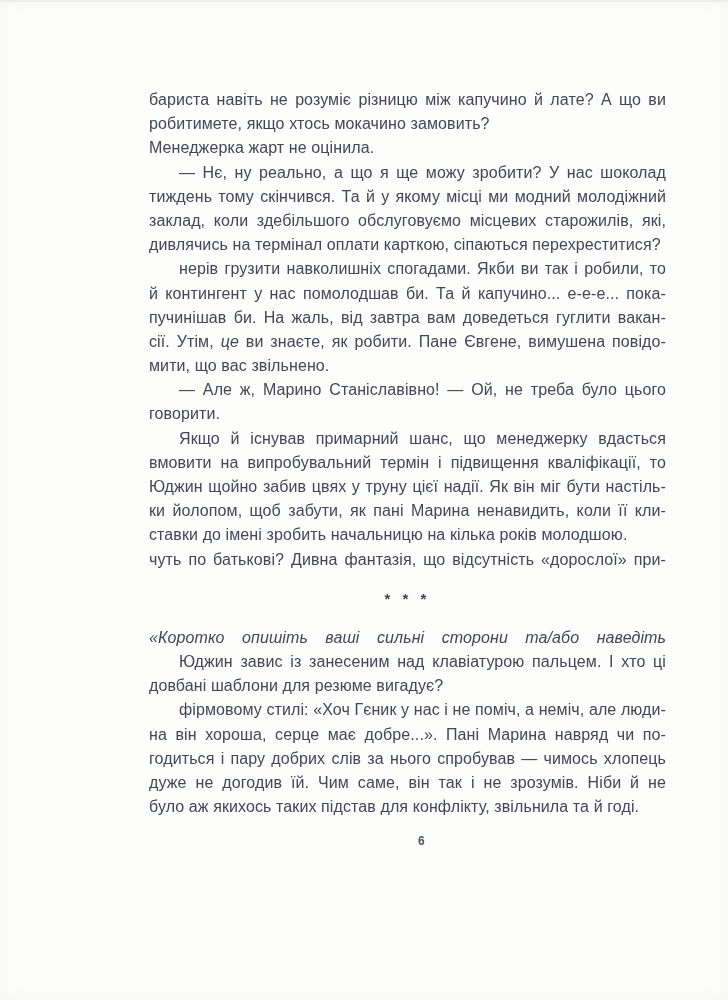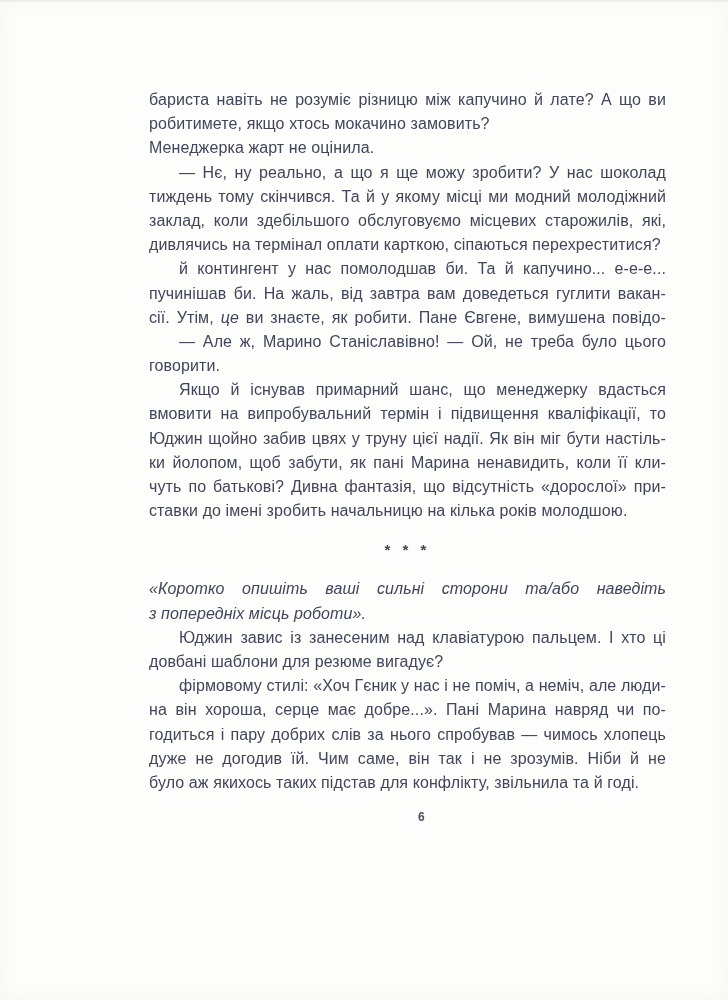--- a/index.html
+++ b/index.html
@@ -77,40 +77,41 @@
       <div class="para">
         <div class="line last"><span>Менеджерка жарт не оцінила.</span></div>
       </div>
       <div class="para indent">
         <div class="line"><span>— Нє, ну реально, а що я ще можу зробити? У нас шоколад</span></div>
         <div class="line"><span>тиждень тому скінчився. Та й у якому місці ми модний молодіжний</span></div>
         <div class="line"><span>заклад, коли здебільшого обслуговуємо місцевих старожилів, які,</span></div>
         <div class="line last"><span>дивлячись на термінал оплати карткою, сіпаються перехреститися?</span></div>
       </div>
       <div class="para indent">
+        <div class="line"><span>нерів грузити навколишніх спогадами. Якби ви так і робили, то</span></div>
         <div class="line"><span>й контингент у нас помолодшав би. Та й капучино... е-е-е... пока-</span></div>
         <div class="line"><span>пучинішав би. На жаль, від завтра вам доведеться гуглити вакан-</span></div>
         <div class="line"><span>сії. Утім, </span><em>це</em><span> ви знаєте, як робити. Пане Євгене, вимушена повідо-</span></div>
+        <div class="line last"><span>мити, що вас звільнено.</span></div>
       </div>
       <div class="para indent">
         <div class="line"><span>— Але ж, Марино Станіславівно! — Ой, не треба було цього</span></div>
         <div class="line last"><span>говорити.</span></div>
       </div>
       <div class="para indent">
         <div class="line"><span>Якщо й існував примарний шанс, що менеджерку вдасться</span></div>
         <div class="line"><span>вмовити на випробувальний термін і підвищення кваліфікації, то</span></div>
         <div class="line"><span>Юджин щойно забив цвях у труну цієї надії. Як він міг бути настіль-</span></div>
         <div class="line"><span>ки йолопом, щоб забути, як пані Марина ненавидить, коли її кли-</span></div>
+        <div class="line last"><span>ставки до імені зробить начальницю на кілька років молодшою.</span></div>
         <div class="line"><span>чуть по батькові? Дивна фантазія, що відсутність «дорослої» при-</span></div>
-        <div class="line last"><span>ставки до імені зробить начальницю на кілька років молодшою.</span></div>
       </div>
       <div class="separator">* * *</div>
       <div class="para italic">
         <div class="line"><span>«Коротко опишіть ваші сильні сторони та/або наведіть рекомендації</span></div>
-        <div class="line last"><span>з попередніх місць роботи».</span></div>
       </div>
       <div class="para indent">
         <div class="line"><span>Юджин завис із занесеним над клавіатурою пальцем. І хто ці</span></div>
         <div class="line last"><span>довбані шаблони для резюме вигадує?</span></div>
       </div>
       <div class="para indent">
         <div class="line"><span>фірмовому стилі: «Хоч Гєник у нас і не поміч, а неміч, але люди-</span></div>
         <div class="line"><span>на він хороша, серце має добре...». Пані Марина навряд чи по-</span></div>
         <div class="line"><span>годиться і пару добрих слів за нього спробував — чимось хлопець</span></div>
         <div class="line"><span>дуже не догодив їй. Чим саме, він так і не зрозумів. Ніби й не</span></div>

